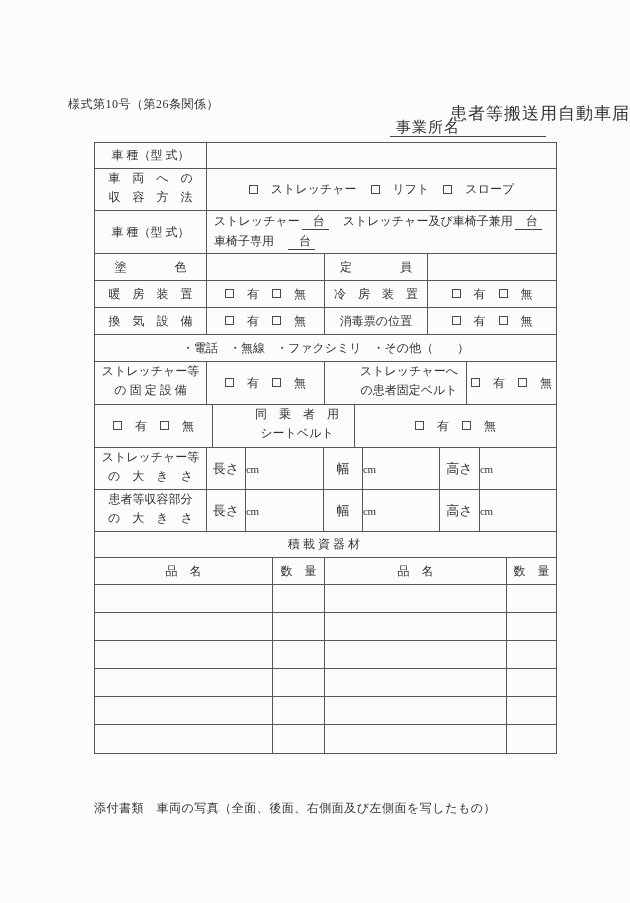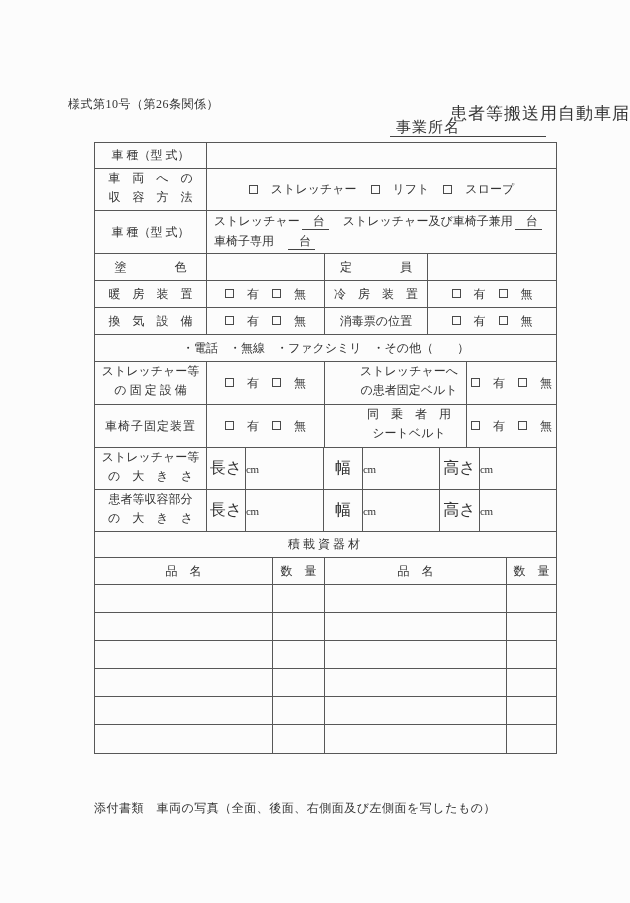--- a/index.html
+++ b/index.html
@@ -47,21 +47,21 @@
   .optrow{display:flex;align-items:center;column-gap:14px;}
   .optrow .grp{display:flex;align-items:center;column-gap:13px;}
   .commrow{display:flex;align-items:flex-end;column-gap:11px;}
 
   .unit{border-bottom:1px solid #444;padding:0 4px 1px 11px;margin-left:2px;}
   .fillline{line-height:20px;}
   .ls3{letter-spacing:3px;}
   .ls1{letter-spacing:1px;}
   .cmcell{justify-content:flex-start;padding-right:6px;}
   .cm{font-size:11px;letter-spacing:-0.5px;}
-  .sizecap{font-size:16px;font-family:Liberation Mono, monospace;}
+  .sizecap{font-size:13px;font-family:Liberation Mono, monospace;}
 </style>
 </head>
 <body>
 
 <div class="abs form-number">様式第10号（第26条関係）</div>
 <div class="abs doc-title">患者等搬送用自動車届</div>
 <div class="abs office">
   <span class="office-label">事業所名</span>
 </div>
 
@@ -190,21 +190,20 @@
       <div class="yn">
           <span class="cbx"></span>
           <span>有</span>
           <span class="cbx"></span>
           <span>無</span>
         </div>
     </div>
   </div>
 
   <div class="tr h43">
-    <div class="td w112 lab ls1">車椅子固定装置</div>
     <div class="td w118">
       <div class="yn">
           <span class="cbx"></span>
           <span>有</span>
           <span class="cbx"></span>
           <span>無</span>
         </div>
     </div>
     <div class="td w115 col lab">
       <div>同　乗　者　用</div>

